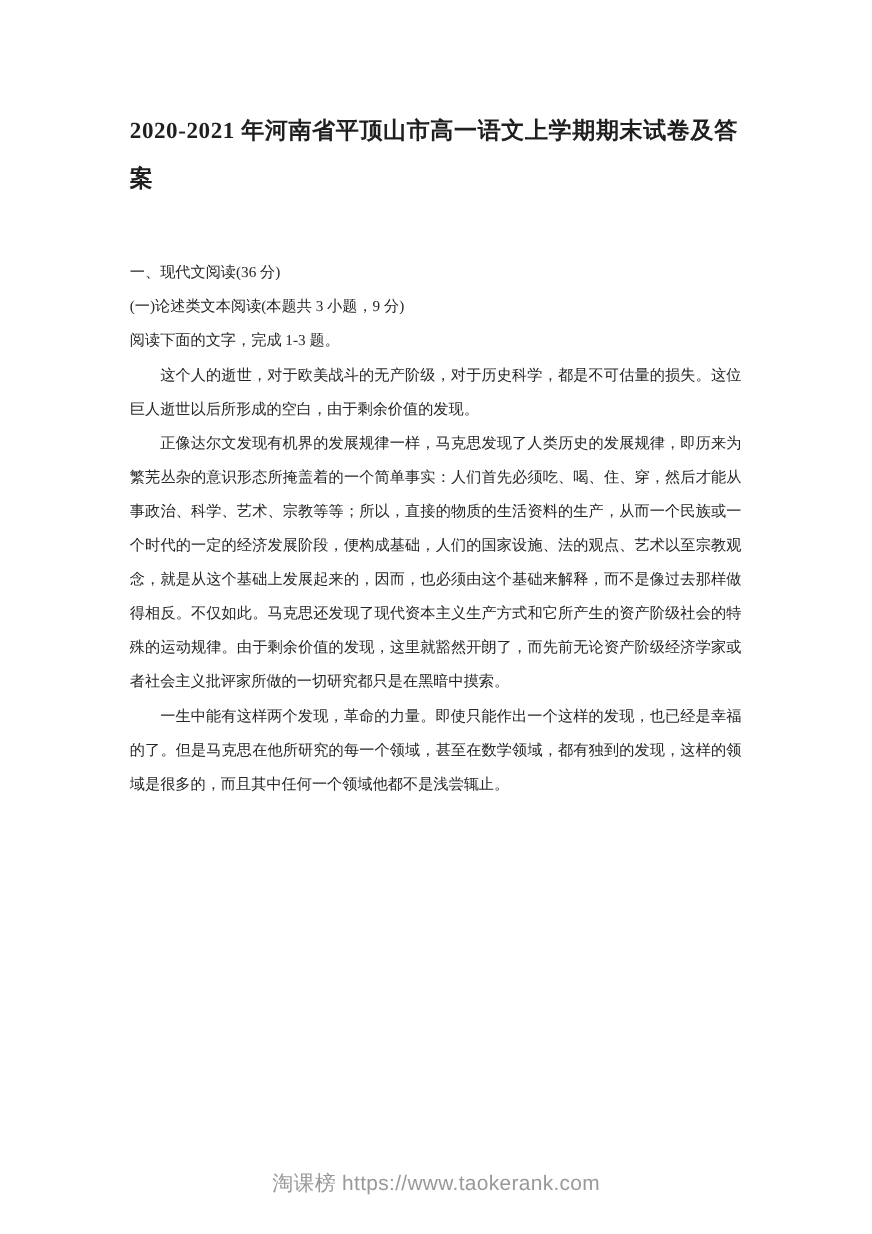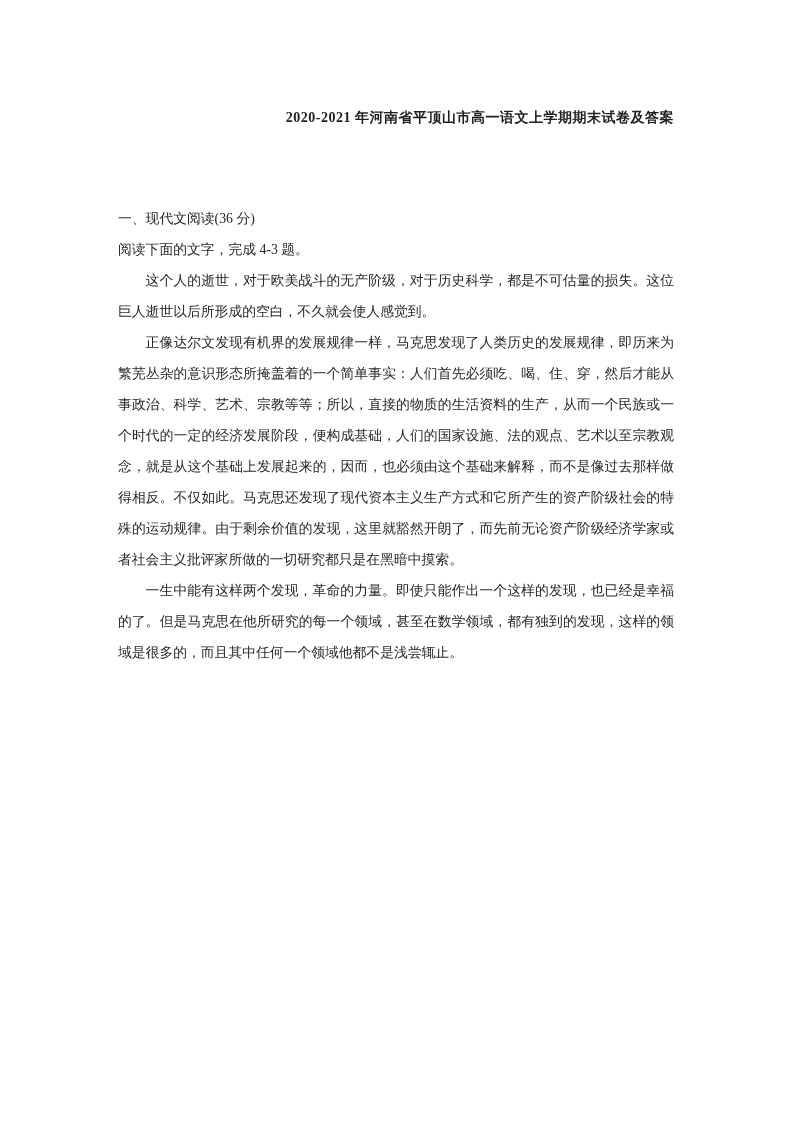--- a/index.html
+++ b/index.html
@@ -16,29 +16,29 @@
     font-family: "Liberation Serif", "DejaVu Serif", serif;
     color: #262626;
   }
   .content {
     position: absolute;
     left: 118px;
     top: 96px;
     width: 556px;
   }
   .doc-title {
-    font-size: 14px;
+    font-size: 21px;
     font-weight: 700;
     line-height: 44px;
-    text-align: right;
+    text-align: left;
     color: #1f1f1f;
     letter-spacing: 0.5px;
   }
   .doc-body {
-    margin-top: 63px;
+    margin-top: 48px;
     font-size: 13.8px;
     line-height: 31px;
     text-align: justify;
     color: #262626;
   }
   .heading-line {
     margin: 0;
     text-align: left;
   }
   .passage p {
@@ -65,27 +65,31 @@
 <div class="page">
 
   <div class="content">
 
     <div class="doc-title">2020-2021 年河南省平顶山市高一语文上学期期末试卷及答案</div>
 
     <div class="doc-body">
 
       <div class="heading-line">一、现代文阅读(36 分)</div>
 
+      <div class="heading-line">(一)论述类文本阅读(本题共 3 小题，9 分)</div>
 
-      <div class="heading-line">阅读下面的文字，完成 4-3 题。</div>
+      <div class="heading-line">阅读下面的文字，完成 1-3 题。</div>
 
       <div class="passage">
-        <p>这个人的逝世，对于欧美战斗的无产阶级，对于历史科学，都是不可估量的损失。这位巨人逝世以后所形成的空白，不久就会使人感觉到。</p>
+        <p>这个人的逝世，对于欧美战斗的无产阶级，对于历史科学，都是不可估量的损失。这位巨人逝世以后所形成的空白，由于剩余价值的发现。</p>
         <p>正像达尔文发现有机界的发展规律一样，马克思发现了人类历史的发展规律，即历来为繁芜丛杂的意识形态所掩盖着的一个简单事实：人们首先必须吃、喝、住、穿，然后才能从事政治、科学、艺术、宗教等等；所以，直接的物质的生活资料的生产，从而一个民族或一个时代的一定的经济发展阶段，便构成基础，人们的国家设施、法的观点、艺术以至宗教观念，就是从这个基础上发展起来的，因而，也必须由这个基础来解释，而不是像过去那样做得相反。不仅如此。马克思还发现了现代资本主义生产方式和它所产生的资产阶级社会的特殊的运动规律。由于剩余价值的发现，这里就豁然开朗了，而先前无论资产阶级经济学家或者社会主义批评家所做的一切研究都只是在黑暗中摸索。</p>
         <p>一生中能有这样两个发现，革命的力量。即使只能作出一个这样的发现，也已经是幸福的了。但是马克思在他所研究的每一个领域，甚至在数学领域，都有独到的发现，这样的领域是很多的，而且其中任何一个领域他都不是浅尝辄止。</p>
       </div>
 
     </div>
 
   </div>
 
+  <div class="footer">
+    <span>淘课榜 https://www.taokerank.com</span>
+  </div>
 
 </div>
 
 </body></html>

